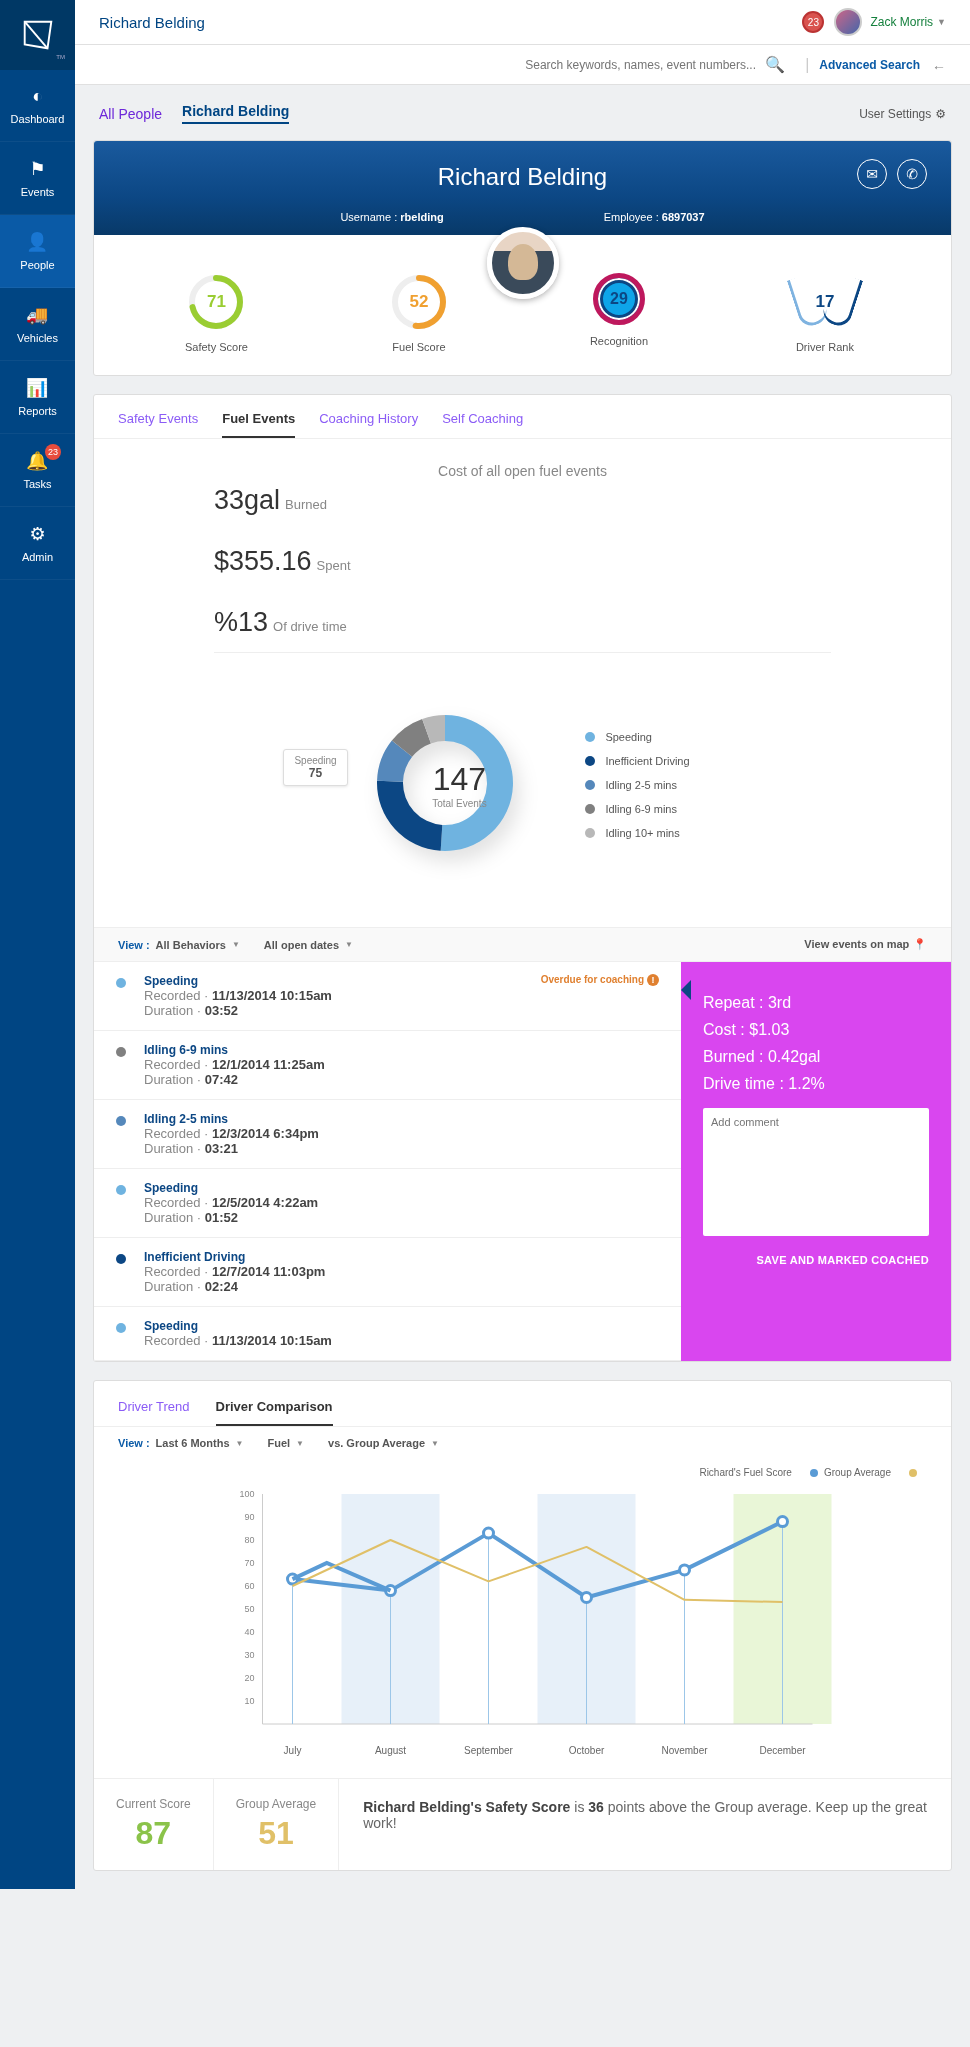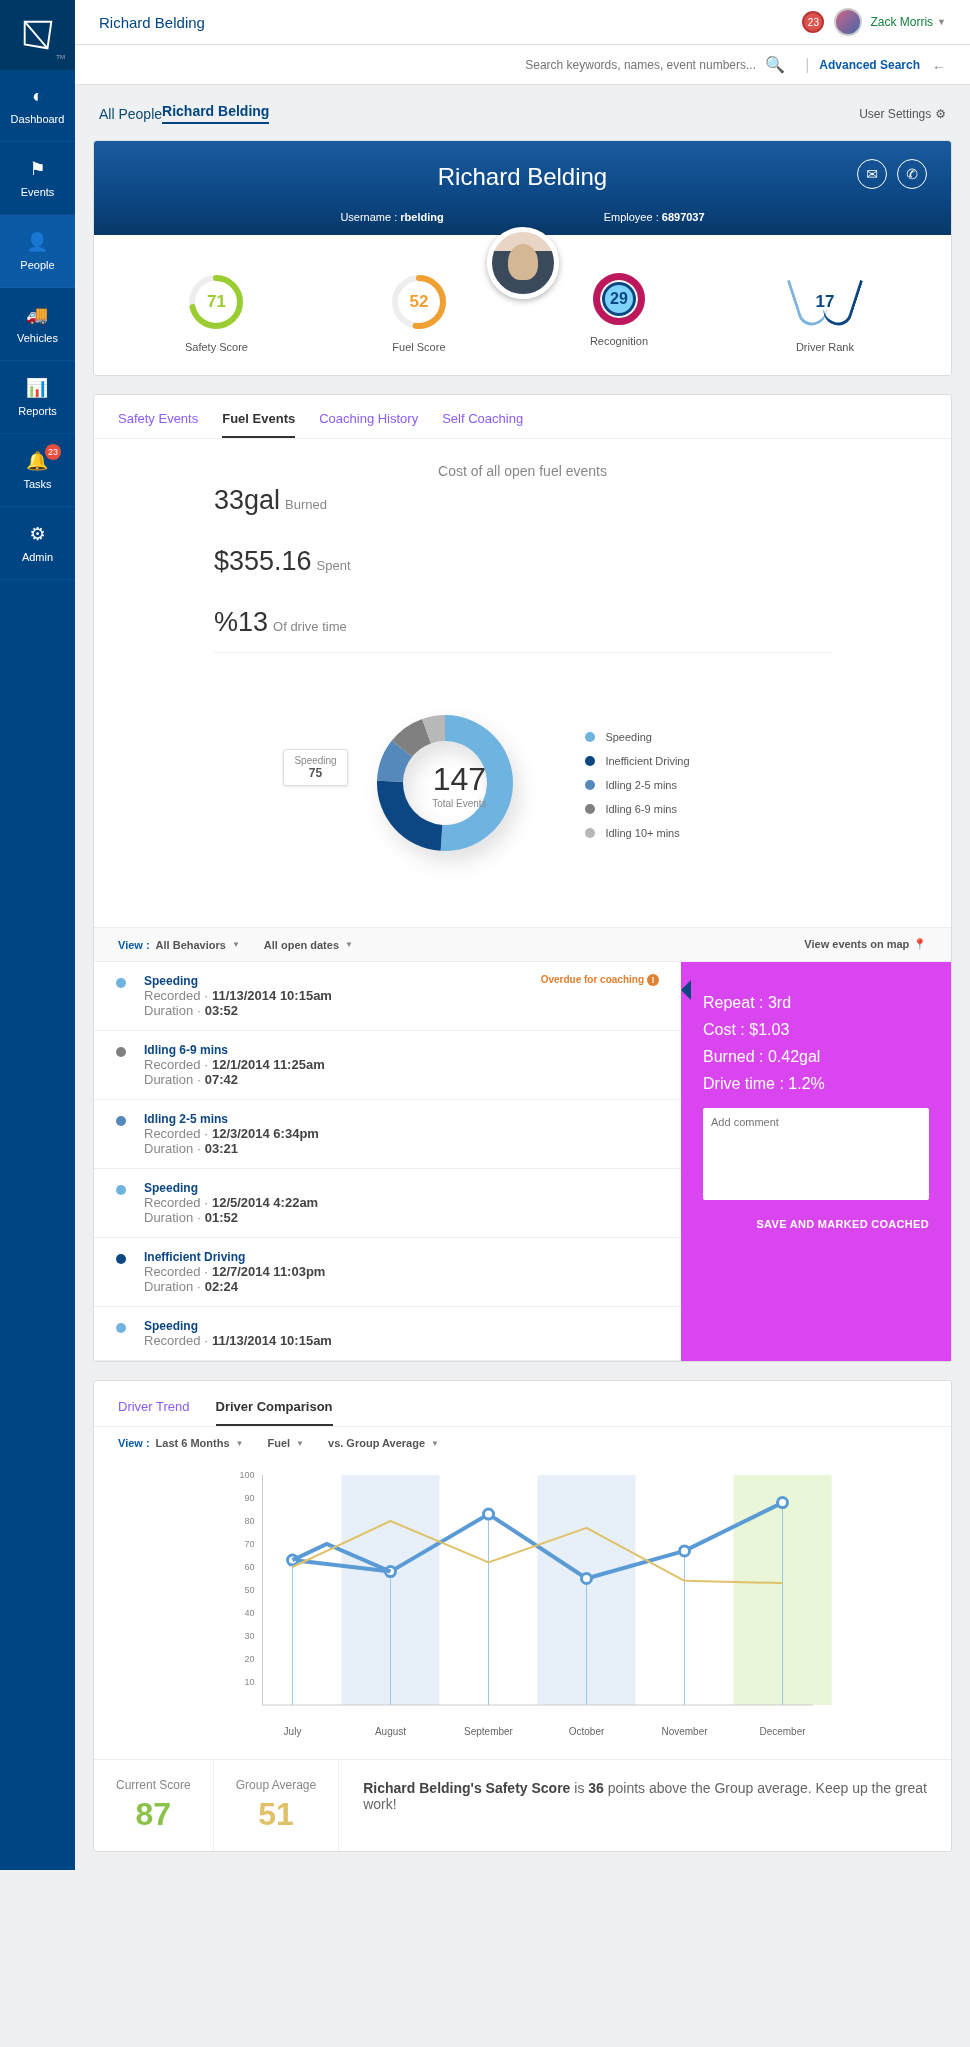--- a/index.html
+++ b/index.html
@@ -27,21 +27,21 @@
 .chev { font-size:9px; color:#888; }
 
 .searchbar { background:#fff; height:40px; display:flex; align-items:center; padding:0 24px; border-bottom:1px solid #e0e0e0; justify-content:flex-end; }
 .searchbar input { border:none; font-size:12px; width:230px; color:#888; outline:none; }
 .searchbar .sicon { color:#888; margin:0 10px; }
 .searchbar .sep { color:#ccc; margin:0 10px; }
 .adv { color:#0a5aa6; font-size:12px; font-weight:600; }
 .back { color:#888; margin-left:12px; font-size:14px; }
 
 .crumbs { display:flex; align-items:center; padding:18px 24px 10px; font-size:14px; }
-.crumbs .c1 { color:#0c4a6e; }
+.crumbs .c1 { color:#6d28d9; margin-right:20px; }
 .crumbs .c2 { color:#004583; font-weight:600; border-bottom:2px solid #004583; padding-bottom:3px; }
 .crumbs .spacer { flex:1; }
 .usettings { color:#555; font-size:12px; }
 .usettings .gear { margin-left:4px; }
 
 
 .card { background:#fff; border:1px solid #ddd; border-radius:3px; margin:6px 18px 18px; }
 .profile-head { background:linear-gradient(180deg,#1a5a9e 0%,#0c4784 60%,#083968 100%); color:#fff; text-align:center; padding:22px 0 12px; position:relative; border-radius:3px 3px 0 0; }
 .profile-head h2 { font-weight:300; font-size:24px; margin-bottom:20px; }
 .meta-row { display:flex; justify-content:center; gap:160px; font-size:11px; }
@@ -49,21 +49,21 @@
 .contact-icons { position:absolute; top:18px; right:24px; display:flex; gap:10px; }
 .cicon { width:30px; height:30px; border:1.5px solid #fff; border-radius:50%; display:flex; align-items:center; justify-content:center; font-size:14px; }
 .avatar-lg { width:72px; height:72px; border-radius:50%; border:5px solid #fff; background:linear-gradient(180deg,#e8d5c5 30%,#3a4a5a 30%); position:absolute; left:50%; transform:translateX(-50%); top:86px; display:flex; align-items:center; justify-content:center; overflow:hidden; box-shadow:0 2px 6px rgba(0,0,0,0.3); }
 .avatar-lg::after { content:""; width:30px; height:36px; background:#d4b896; border-radius:50% 50% 40% 40%; position:absolute; top:12px; }
 
 .scores { display:flex; justify-content:space-around; padding:38px 20px 22px; }
 .score { text-align:center; font-size:11px; color:#555; }
 .ring { width:58px; height:58px; margin:0 auto 10px; position:relative; }
 .ring svg { transform:rotate(-90deg); }
 .ring .num { position:absolute; top:0; left:0; width:100%; height:100%; display:flex; align-items:center; justify-content:center; font-size:17px; font-weight:600; }
-.recognition .ring { border:7px solid #be185d; border-radius:50%; width:52px; height:52px; display:flex; align-items:center; justify-content:center; background:#7dd3fc; box-shadow:inset 0 0 0 2px #fff, inset 0 0 0 5px #0c4784; }
+.recognition .ring { border:5px solid #be185d; border-radius:50%; width:52px; height:52px; display:flex; align-items:center; justify-content:center; background:#0ea5e9; box-shadow:inset 0 0 0 2px #fff, inset 0 0 0 5px #0c4784; }
 .recognition .num { color:#0c4784; font-size:16px; font-weight:600; }
 .laurel { position:relative; width:70px; height:58px; margin:0 auto 10px; display:flex; align-items:center; justify-content:center; }
 .laurel .num { color:#0c4784; font-size:17px; font-weight:600; }
 .laurel::before, .laurel::after { content:""; position:absolute; width:26px; height:48px; border:3px solid #7fb3e0; border-top:none; border-radius:0 0 30px 30px; top:2px; }
 .laurel::before { left:4px; border-right:none; transform:rotate(-18deg); }
 .laurel::after { right:4px; border-left:none; border-color:#0c4784; transform:rotate(18deg); }
 
 
 .tabs { display:flex; gap:24px; padding:16px 24px 0; border-bottom:1px solid #eee; font-size:13px; }
 .tab { color:#8b5cf6; padding-bottom:10px; cursor:pointer; }
@@ -105,21 +105,21 @@
 .event-row .etitle { color:#0c4784; font-weight:600; font-size:12px; }
 .event-row .erow2, .event-row .erow3 { font-size:13px; color:#888; }
 .event-row .erow2 b, .event-row .erow3 b { color:#444; }
 .event-row .espacer { flex:1; }
 .overdue { color:#e08030; font-size:10px; font-weight:600; }
 .overdue .warn { background:#e08030; color:#fff; border-radius:50%; width:12px; height:12px; display:inline-flex; align-items:center; justify-content:center; font-size:9px; margin-left:3px; }
 
 .event-detail { width:270px; background:#d946ef; color:#fff; padding:32px 22px 16px; position:relative; }
 .event-detail::before { content:""; position:absolute; left:-10px; top:18px; border:10px solid transparent; border-right-color:#0c4784; }
 .event-detail .drow { font-size:16px; font-weight:300; margin-bottom:9px; }
-.event-detail textarea { width:100%; height:92px; border:none; border-radius:2px; padding:8px; font-size:11px; color:#888; resize:none; margin-top:6px; }
+.event-detail textarea { width:100%; height:128px; border:none; border-radius:2px; padding:8px; font-size:11px; color:#888; resize:none; margin-top:6px; }
 .save-btn { text-align:right; font-size:11px; font-weight:700; margin-top:14px; letter-spacing:0.3px; }
 
 
 .ctabs { display:flex; gap:26px; padding:18px 24px 0; border-bottom:1px solid #eee; font-size:13px; }
 .cfilters { padding:10px 24px; font-size:11px; display:flex; align-items:center; color:#555; }
 .chart-legend { text-align:right; font-size:10px; padding:8px 28px 0; color:#666; }
 .chart-legend .ldot { display:inline-block; width:8px; height:8px; border-radius:50%; margin:0 6px 0 18px; vertical-align:middle; }
 .line-chart { padding:6px 20px 10px; position:relative; }
 .line-chart svg { width:100%; height:280px; }
 .ytick { font-size:9px; fill:#888; }
@@ -377,20 +377,21 @@
         </div>
       <div class="cfilters">
         <span class="vlbl" style="color:#0a5aa6;font-weight:600;margin-right:6px">View :</span>
         <span class="fsel" style="font-weight:600">Last 6 Months</span>
           <span class="fchev" style="margin:0 24px 0 6px;font-size:8px;color:#888">▼</span>
         <span class="fsel" style="font-weight:600">Fuel</span>
           <span class="fchev" style="margin:0 24px 0 6px;font-size:8px;color:#888">▼</span>
         <span class="fsel" style="font-weight:600">vs. Group Average</span>
           <span class="fchev" style="margin:0 0 0 6px;font-size:8px;color:#888">▼</span>
       </div>
+      <div class="chart-legend" id="clegend"><span>Richard's Fuel Score<span class="ldot" style="background:#5a9bd5"></span></span><span>Group Average<span class="ldot" style="background:#e0c068"></span></span></div>
       <div class="line-chart">
         <svg viewBox="0 0 620 280" id="line-svg">
             <rect x="129" y="10" width="98" height="230" fill="#cfe2f3" opacity="0.5"></rect>
             <rect x="325" y="10" width="98" height="230" fill="#cfe2f3" opacity="0.5"></rect>
             <rect x="521" y="10" width="98" height="230" fill="#d4edb0" opacity="0.5"></rect>
             <text class="ytick" x="42" y="220" text-anchor="end">10</text>
             <text class="ytick" x="42" y="197" text-anchor="end">20</text>
             <text class="ytick" x="42" y="174" text-anchor="end">30</text>
             <text class="ytick" x="42" y="151" text-anchor="end">40</text>
             <text class="ytick" x="42" y="128" text-anchor="end">50</text>

